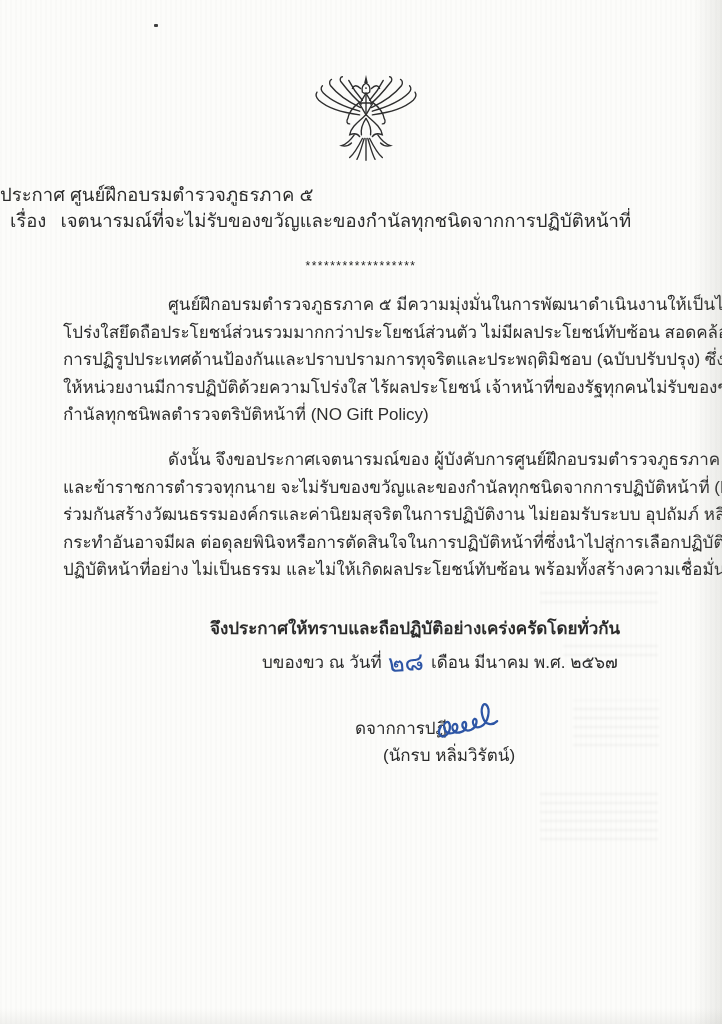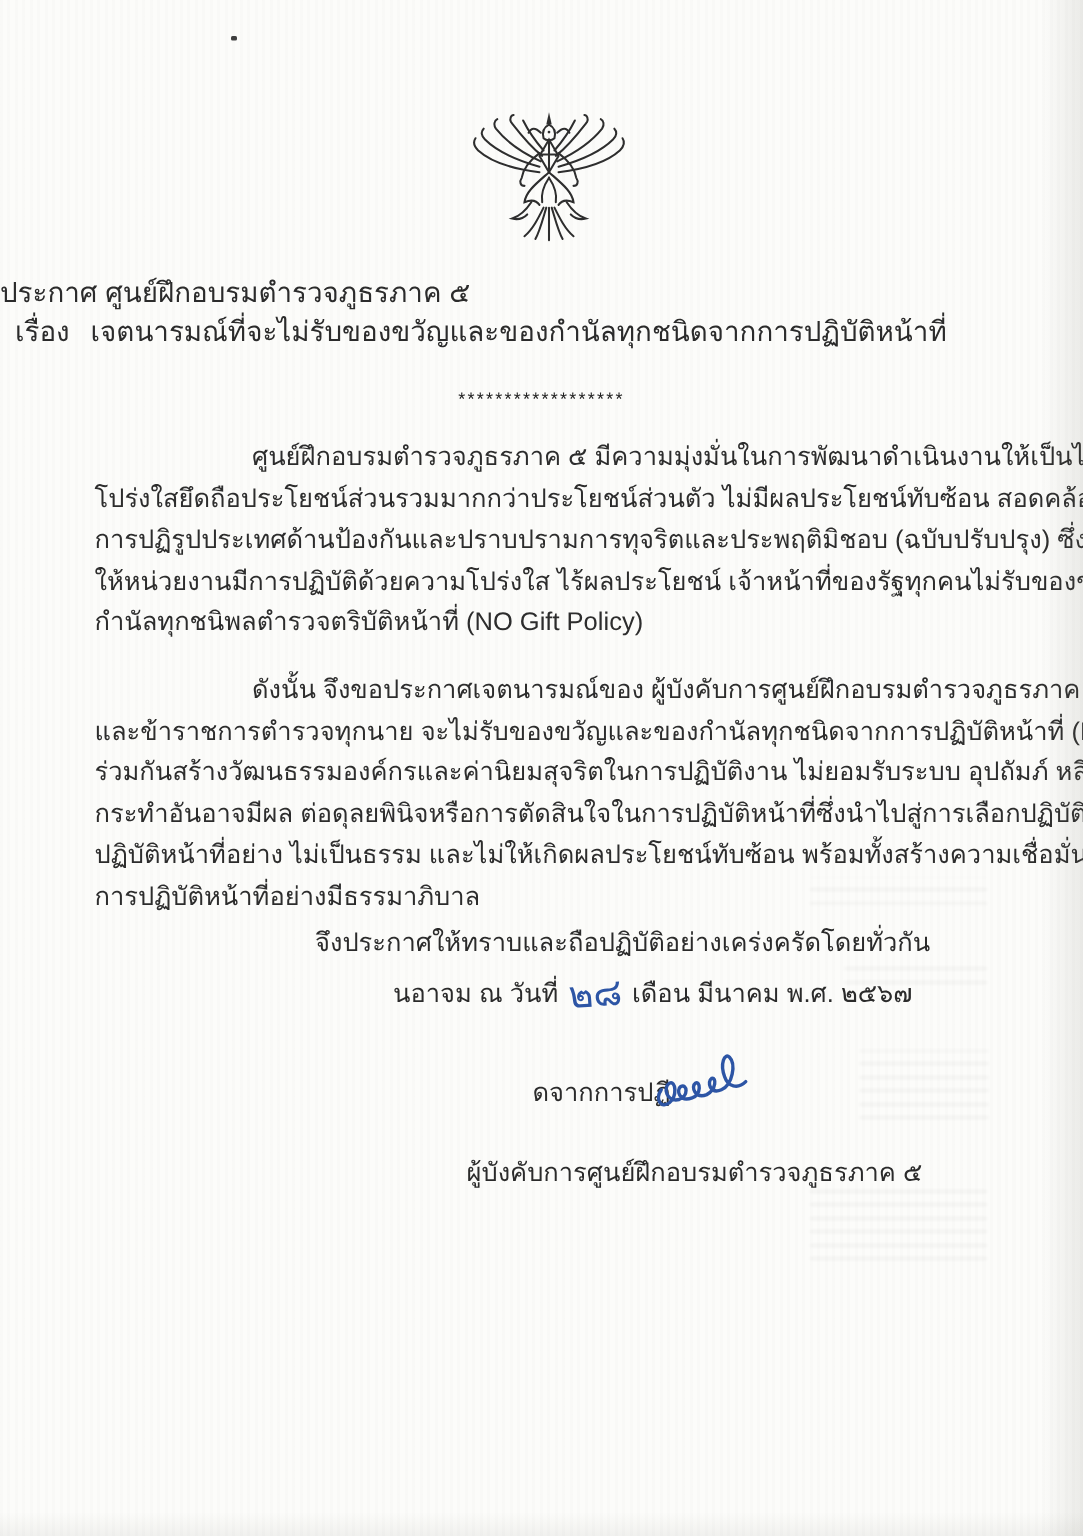--- a/index.html
+++ b/index.html
@@ -26,21 +26,21 @@
   .t2 { top:206px;padding-left:10px; }
   .t3 { top:233px; font-size:17.5px; color:#3a3a3a; }
   .subject-gap { display:inline-block; width:14px; }
   .stars { position:absolute; left:0; top:259px; width:722px; text-align:center;
            font-size:12px; letter-spacing:1.5px; color:#222; }
   .para { position:absolute; left:63px; width:610px; font-size:17px; line-height:27.5px; color:#2d2d2d; }
   .p1 { top:291px; }
   .p2 { top:446px; }
   .line { white-space:nowrap; }
   .indent { padding-left:105px; }
-  .closing { position:absolute; left:210px; top:614px; font-size:17px; white-space:nowrap; }
+  .closing { position:absolute; left:210px; top:614px; font-size:17px; white-space:nowrap;font-weight:bold; }
   .dateline { position:absolute; left:262px; top:648px; font-size:17px; white-space:nowrap; }
   .hand-day {
     display:inline-block; position:relative; top:3px; margin:0 2px;
     color:#2d55a5; font-size:25px; line-height:18px; transform:rotate(-4deg);
   }
   .sig-rank { position:absolute; left:355px; top:714px; font-size:17px; white-space:nowrap; }
   .sig-scribble { position:absolute; left:425px; top:694px; width:88px; height:52px; }
   .sig-name { position:absolute; left:383px; top:741px; font-size:17px; white-space:nowrap; }
   .sig-pos { position:absolute; left:311px; top:767px; font-size:17px; white-space:nowrap; }
   .ghost { position:absolute; opacity:0.05; filter:blur(1px); pointer-events:none;
@@ -120,38 +120,37 @@
     <div class="line">ให้หน่วยงานมีการปฏิบัติด้วยความโปร่งใส ไร้ผลประโยชน์ เจ้าหน้าที่ของรัฐทุกคนไม่รับของขวัญและของ</div>
     <div class="line">กำนัลทุกชนิพลตำรวจตริบัติหน้าที่ (NO Gift Policy)</div>
   </div>
 
   <div class="para p2">
     <div class="line indent">ดังนั้น จึงขอประกาศเจตนารมณ์ของ ผู้บังคับการศูนย์ฝึกอบรมตำรวจภูธรภาค ๕</div>
     <div class="line">และข้าราชการตำรวจทุกนาย จะไม่รับของขวัญและของกำนัลทุกชนิดจากการปฏิบัติหน้าที่ (NO Gift Policy)</div>
     <div class="line">ร่วมกันสร้างวัฒนธรรมองค์กรและค่านิยมสุจริตในการปฏิบัติงาน ไม่ยอมรับระบบ อุปถัมภ์ หลีกเลี่ยงการ</div>
     <div class="line">กระทำอันอาจมีผล ต่อดุลยพินิจหรือการตัดสินใจในการปฏิบัติหน้าที่ซึ่งนำไปสู่การเลือกปฏิบัติ ป้องกันการ</div>
     <div class="line">ปฏิบัติหน้าที่อย่าง ไม่เป็นธรรม และไม่ให้เกิดผลประโยชน์ทับซ้อน พร้อมทั้งสร้างความเชื่อมั่นต่อประชาชนใน</div>
-    <div class="line">การปฏิบัติหน้าที่อย่างมีธรรมาภิบาล</div>
   </div>
 
   <div class="closing">จึงประกาศให้ทราบและถือปฏิบัติอย่างเคร่งครัดโดยทั่วกัน</div>
 
   <div class="dateline">
-    <span>นอาจม  ณ  วันที่</span>
+    <span>บของขว  ณ  วันที่</span>
     <span class="hand-day">๒๘</span>
     <span>เดือน   มีนาคม   พ.ศ. ๒๕๖๗</span>
   </div>
 
   <div class="sig-rank">ดจากการปฏี</div>
   <div class="sig-scribble">
     <svg viewBox="0 0 64 48" width="88" height="52" fill="none" stroke="#2d55a5" stroke-width="2.1" stroke-linecap="round">
       <path d="M6 30 C2 36 6 42 11 38 C16 34 15 24 11 26 C7 28 9 38 17 36 C23 34 22 26 18 28 C15 30 17 38 25 35 C31 33 30 24 27 26 C24 28 27 36 34 33 C40 30 40 22 37 23 C34 25 36 33 43 30 C50 27 52 14 48 10 C45 7 42 14 45 22 C47 28 53 30 58 25"></path>
     </svg>
   </div>
-  <div class="sig-pos">ผู้บังคับการศูนย์ฝึกอบรมตำรวจภูธรภาค ๕</div>
+  <div class="sig-name">(นักรบ   หลิ่มวิรัตน์)</div>
 
   <div class="ghost g1"></div>
   <div class="ghost g2"></div>
   <div class="ghost g3"></div>
   <div class="ghost g4"></div>
 
   <div class="edge-right"></div>
   <div class="edge-bottom"></div>
 </div>
 

